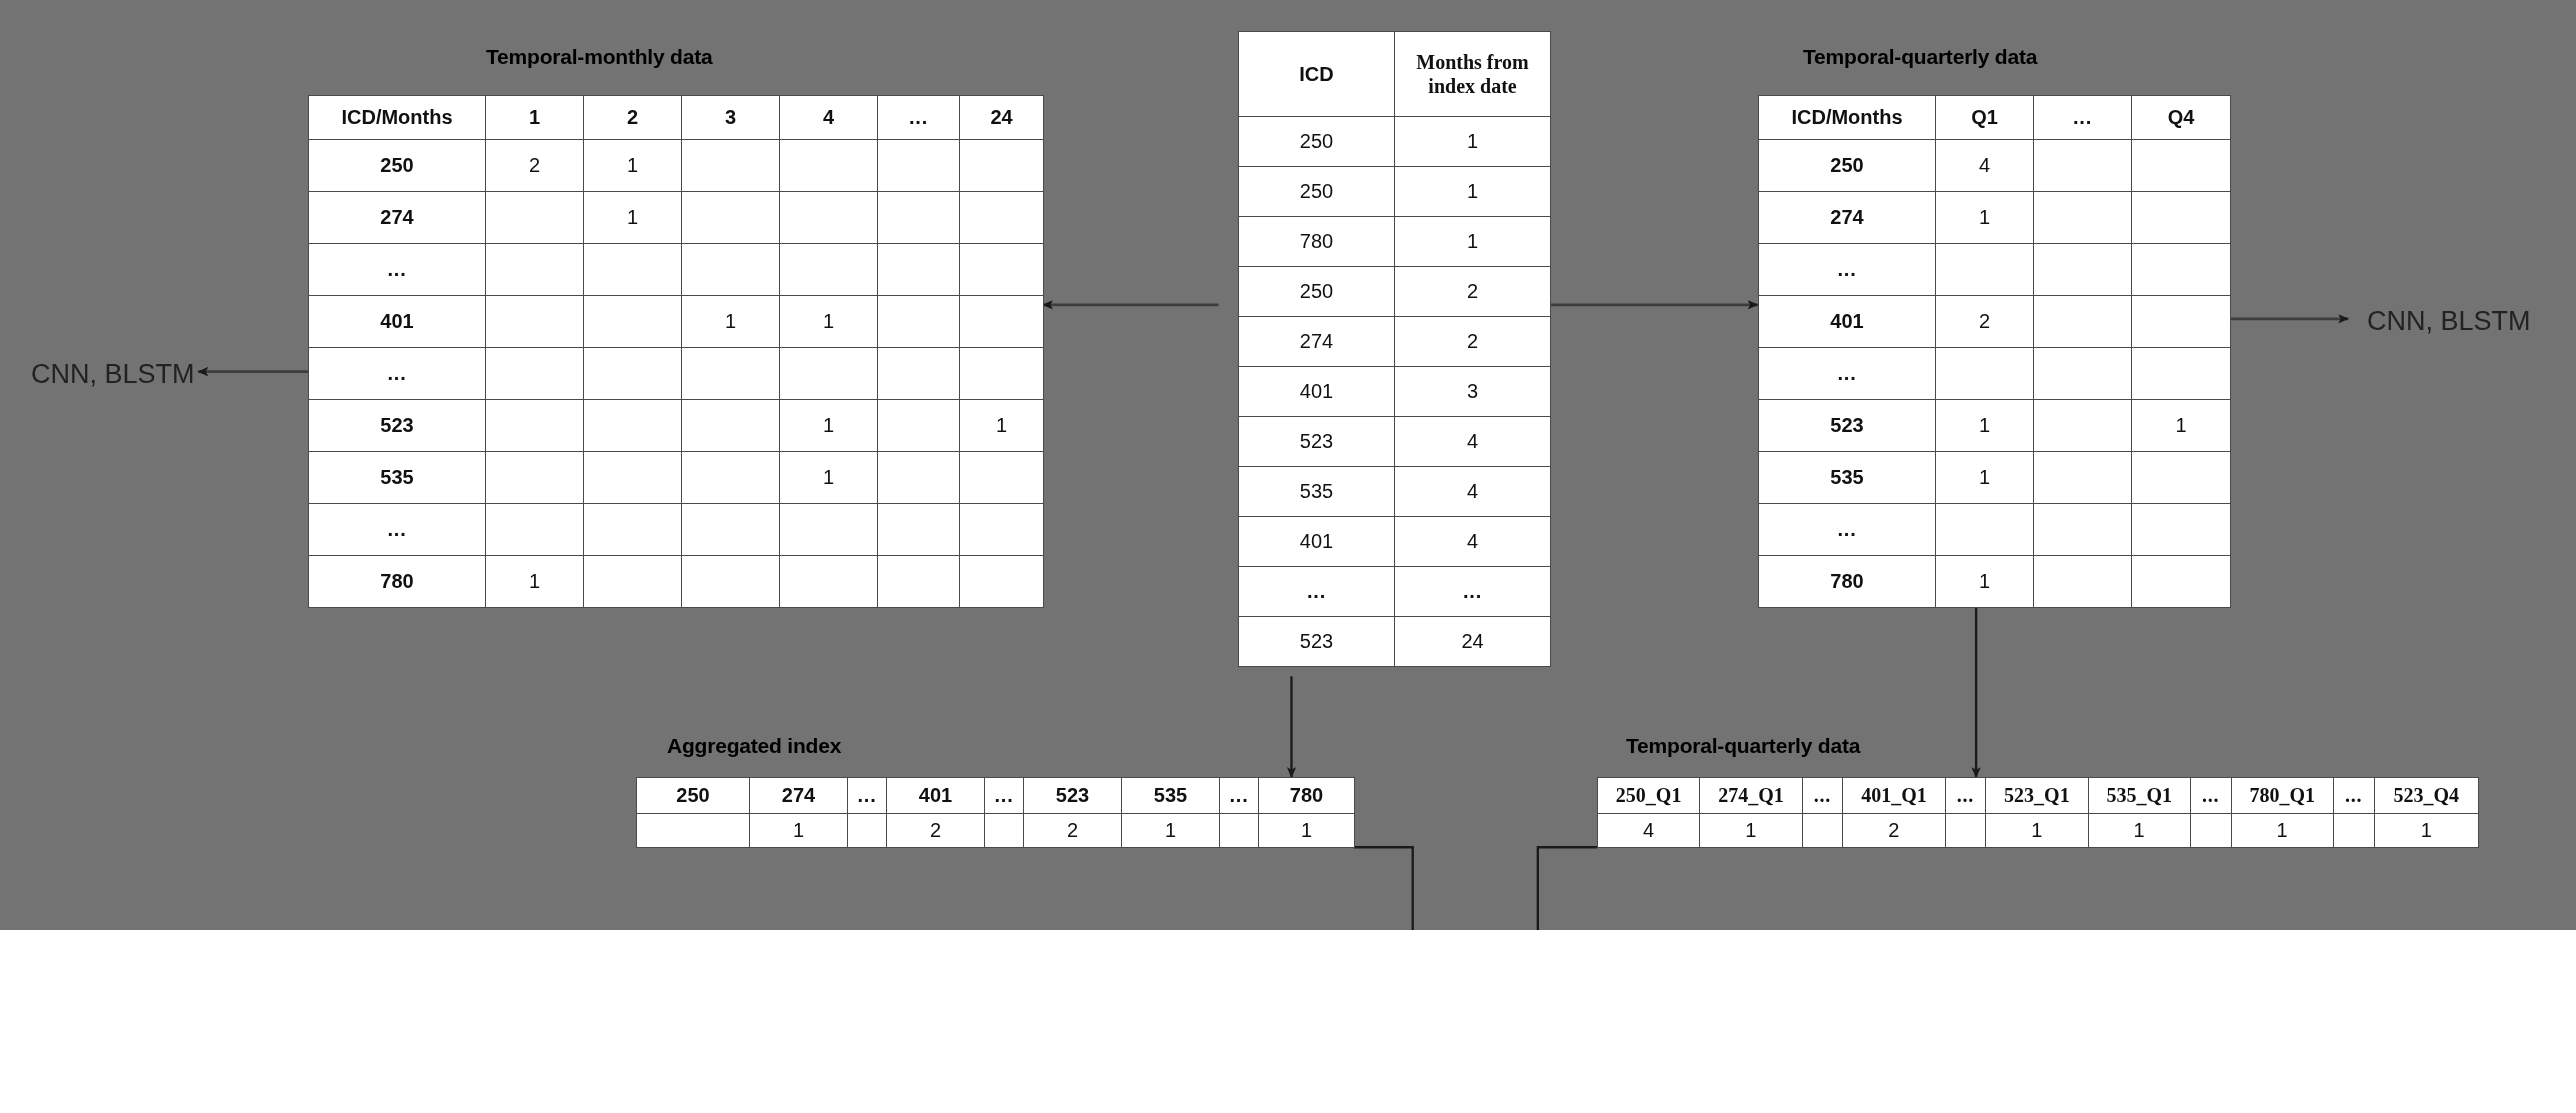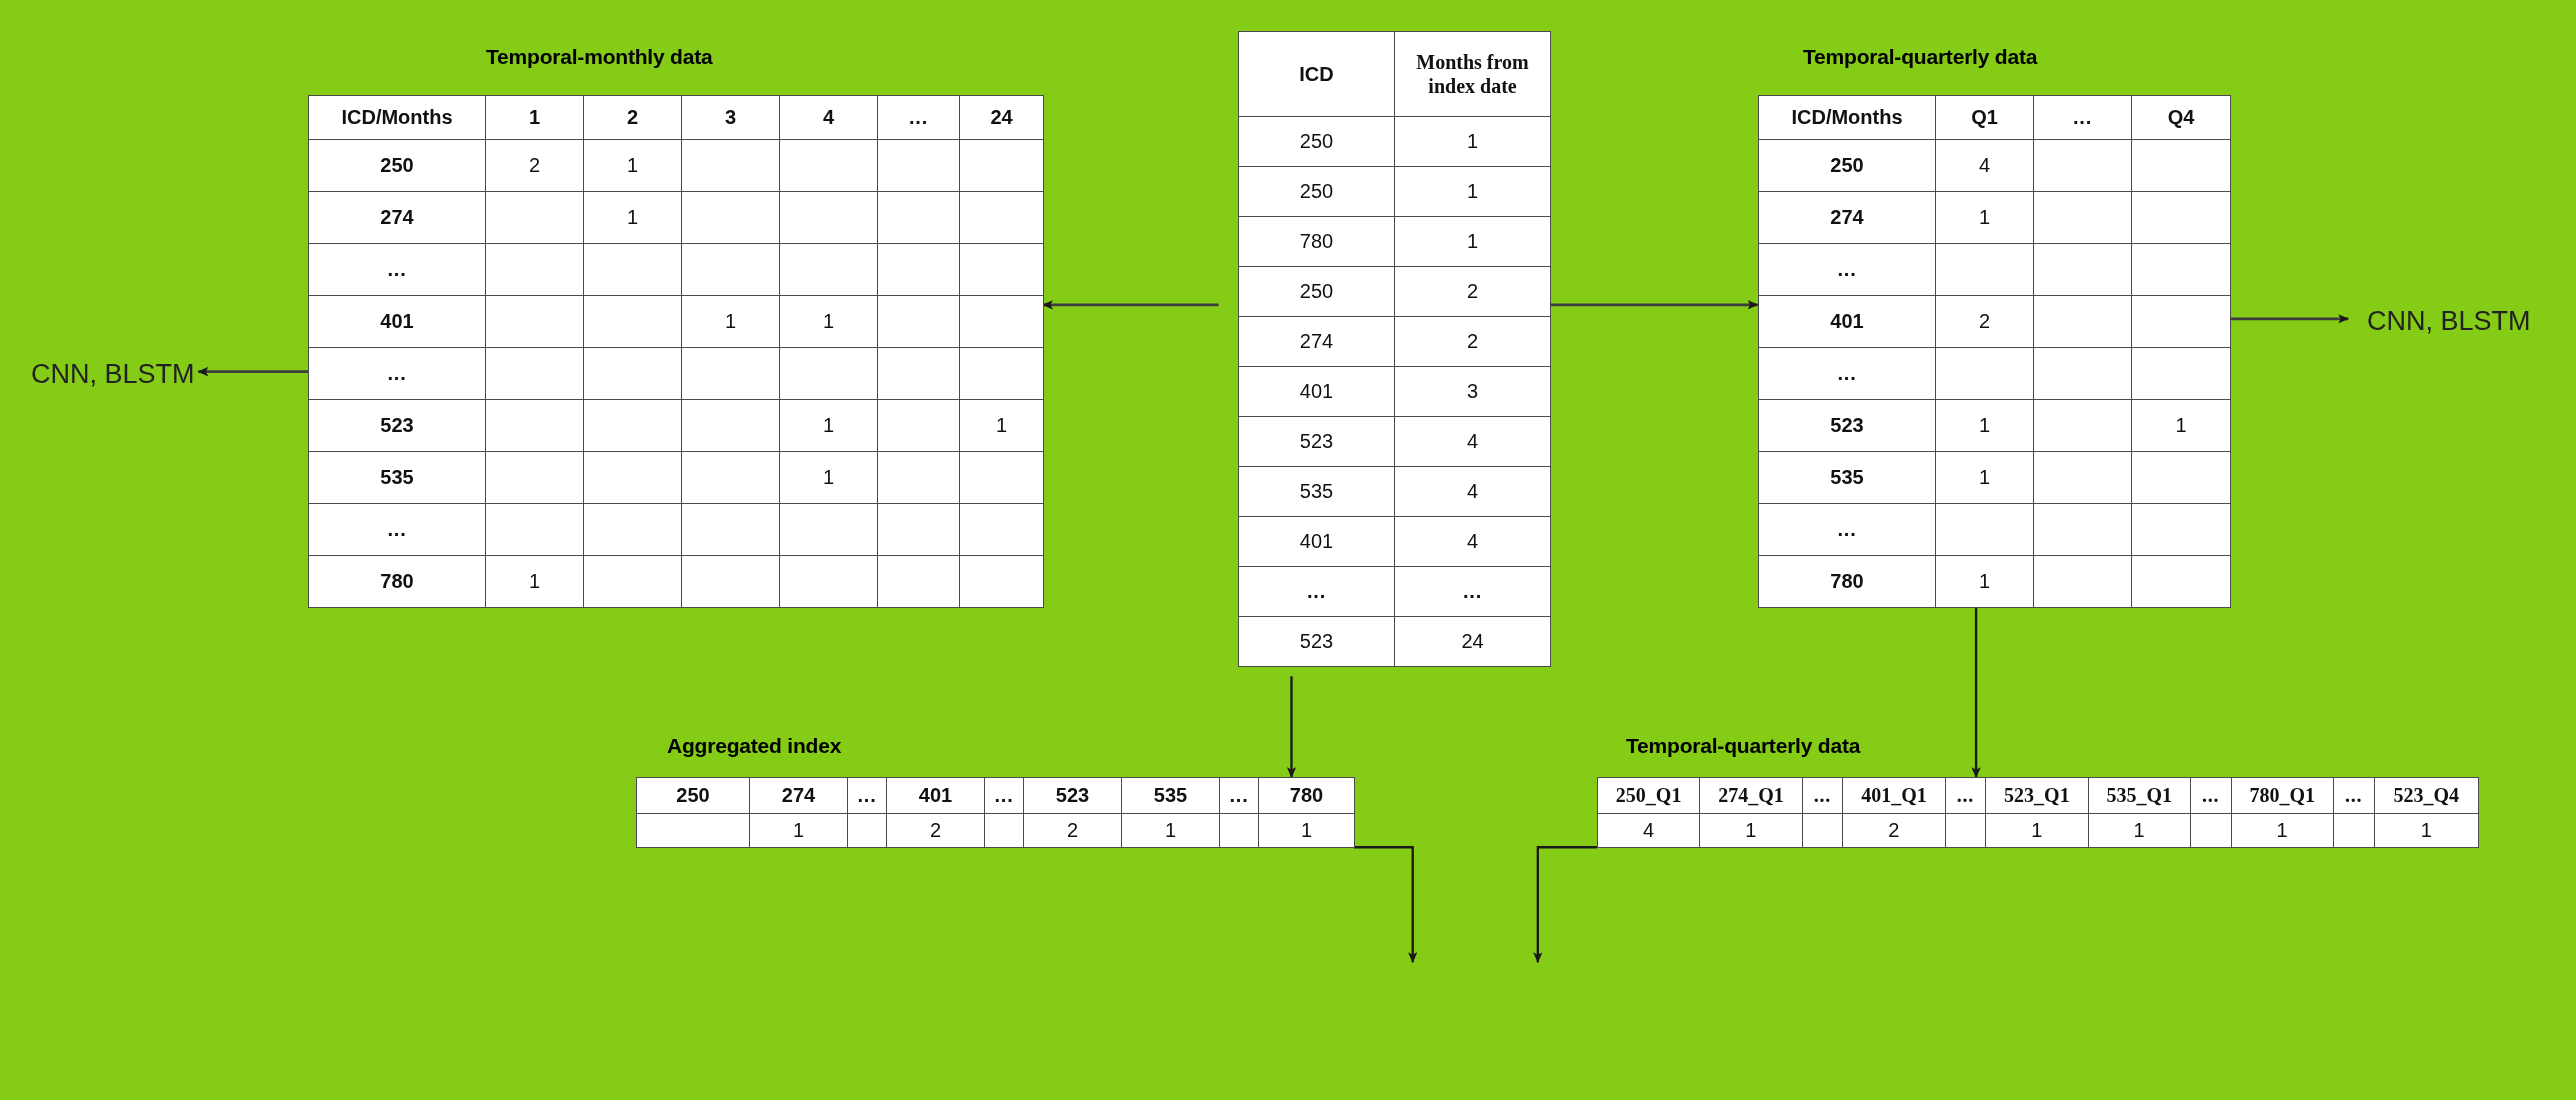--- a/index.html
+++ b/index.html
@@ -7,22 +7,22 @@
     padding: 0;
     background: #ffffff;
   }
   body {
     font-family: "Liberation Sans", sans-serif;
     color: #000000;
   }
   #canvas {
     position: relative;
     width: 2576px;
-    height: 1100px;
-    background: #84cc16;
+    height: 930px;
+    background: #737373;
     overflow: hidden;
   }
   .ttl {
     position: absolute;
     font-weight: bold;
     font-size: 21px;
     letter-spacing: -0.2px;
     white-space: nowrap;
     color: #000;
   }

